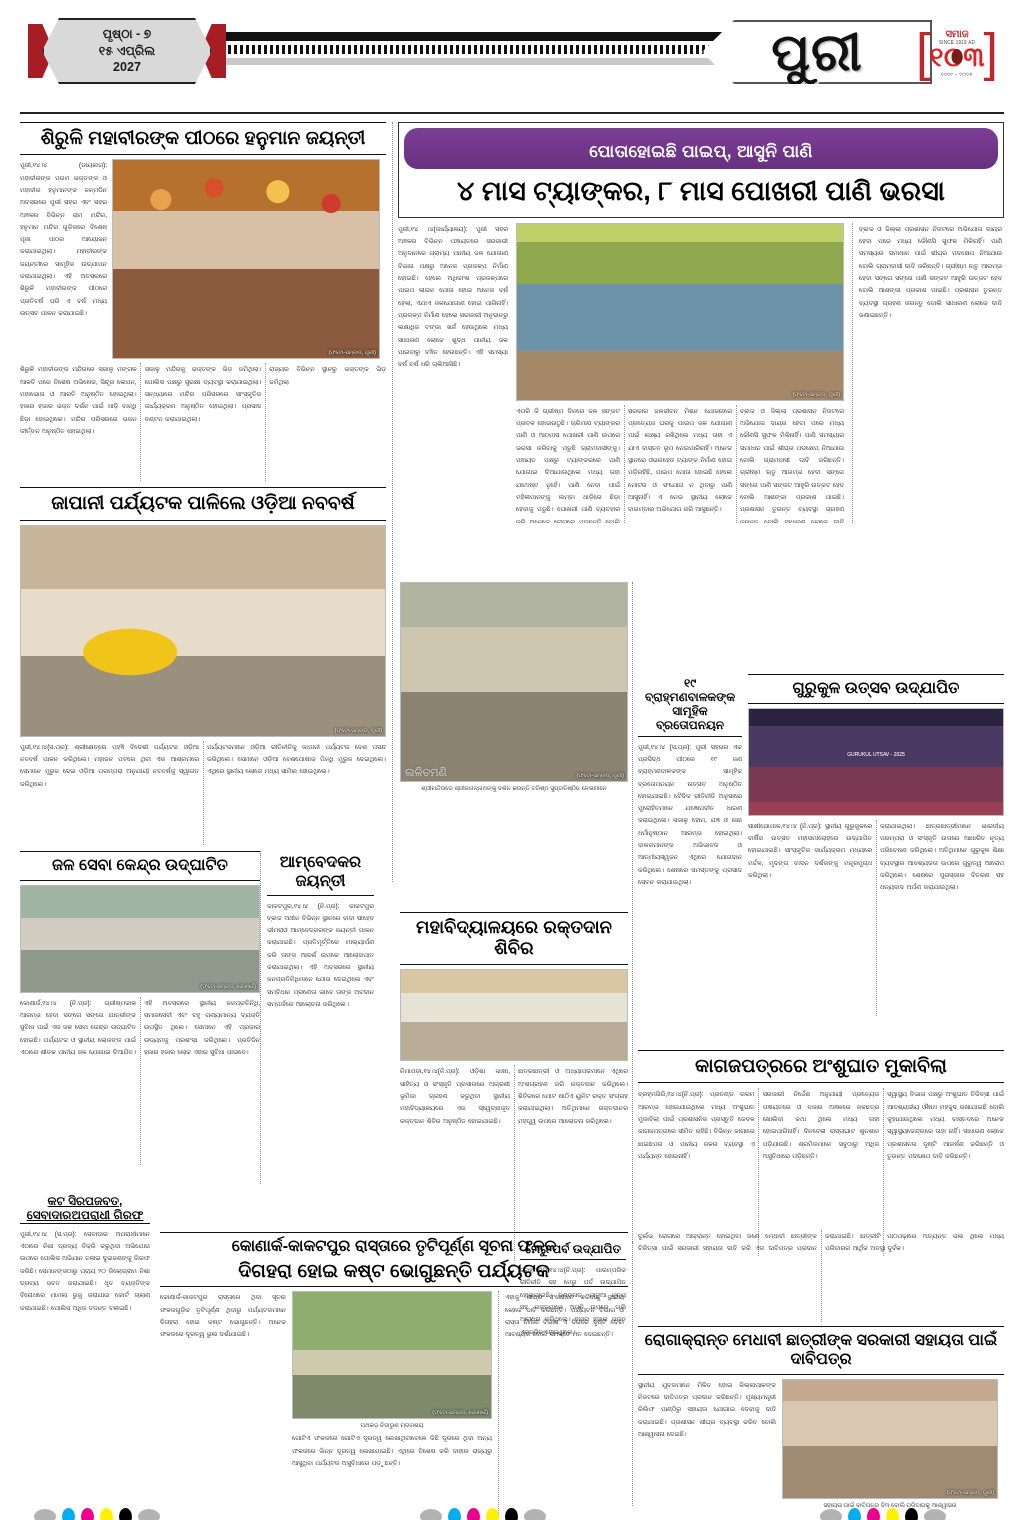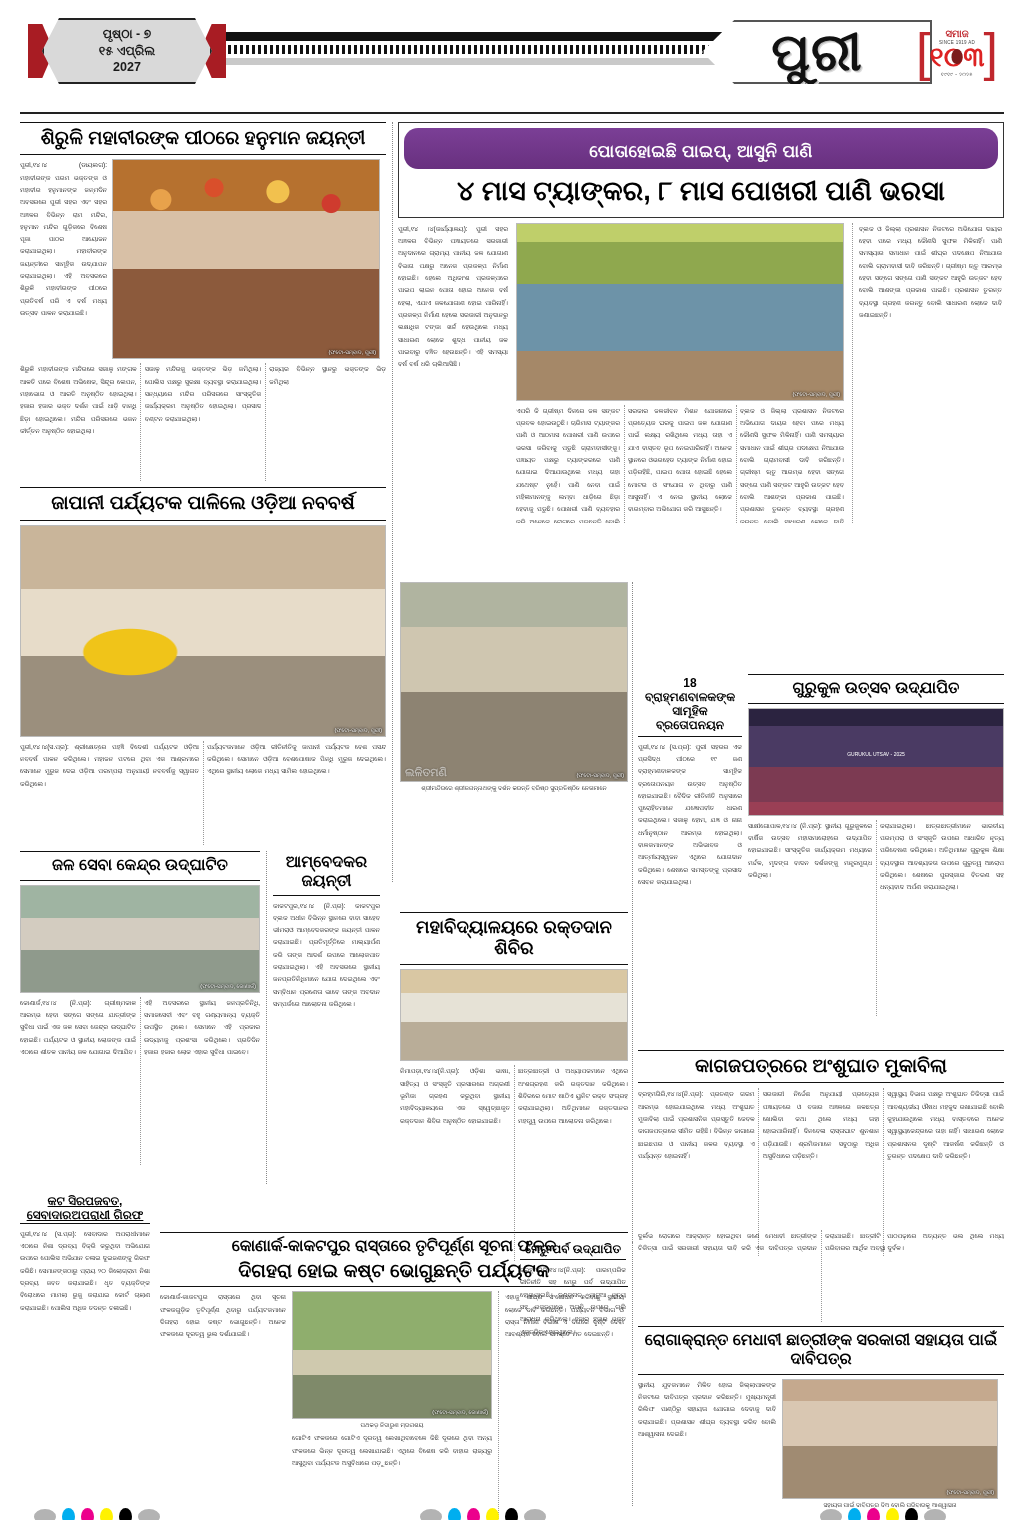--- a/index.html
+++ b/index.html
@@ -169,21 +169,21 @@
                radial-gradient(ellipse at 30% 60%, #1c1c1c 0 26px, transparent 28px),
                linear-gradient(180deg,#c9b59a 0 30%, #e7dcc9 30% 62%, #9b8f7d 62% 100%);">
           <span class="pc">(ଫଟୋ-ସମ୍ବାଦ, ପୁରୀ)</span>
         </div>
         <div class="cols2" style="margin-top:4px;">
           <div class="body-txt" style="height:104px;">ପୁରୀ,୧୪।୪(ସ.ପ୍ର): ଶ୍ରୀକ୍ଷେତ୍ରେ ପହଞ୍ଚି ବିଦେଶୀ ପର୍ଯ୍ୟଟକ ଓଡ଼ିଆ ନବବର୍ଷ ପାଳନ କରିଥିଲେ। ମହାଜନ ପଟରେ ଥିବା ଏକ ଆଶ୍ରମରେ ସେମାନେ ମୁରୁଜ ଦେଇ ଓଡ଼ିଆ ପରମ୍ପରା ଅନୁଯାୟୀ ନବବର୍ଷକୁ ସ୍ୱାଗତ କରିଥିଲେ।</div>
           <div class="body-txt" style="height:104px;">ପର୍ଯ୍ୟଟକମାନେ ଓଡ଼ିଆ ରୀତିନୀତିକୁ ଜାପାନୀ ପର୍ଯ୍ୟଟକ ବେଶ ପସନ୍ଦ କରିଥିଲେ। ସେମାନେ ଓଡ଼ିଆ ବେଶପୋଷାକ ପିନ୍ଧି ମୁରୁଜ ଦେଇଥିଲେ। ଏଥିରେ ସ୍ଥାନୀୟ ଲୋକେ ମଧ୍ୟ ସାମିଲ ହୋଇଥିଲେ।</div>
         </div>
       </div>
 
-      <div style="margin-top:6px; display:flex; gap:6px;">
+      <div style="margin-top:6px; display:flex; ">
         <div style="width:240px;">
           <div class="hl h2">ଜଳ ସେବା କେନ୍ଦ୍ର ଉଦ୍‌ଘାଟିତ</div>
           <div class="photo" style="width:100%; height:108px; margin-top:4px;
                background:linear-gradient(180deg,#9fb4a2 0 30%, #d3ccc0 30% 60%, #8f9a8c 60% 100%);">
             <span class="pc">(ଫଟୋ-ସମ୍ବାଦ, କୋଣାର୍କ)</span>
           </div>
           <div class="cols2" style="margin-top:4px;">
             <div class="body-txt" style="height:168px;">କୋଣାର୍କ,୧୪।୪ (ନି.ପ୍ର): ଗ୍ରୀଷ୍ମକାଳ ଆରମ୍ଭ ହେବା ସଙ୍ଗେ ସଙ୍ଗେ ଯାତ୍ରୀଙ୍କ ସୁବିଧା ପାଇଁ ଏକ ଜଳ ସେବା କେନ୍ଦ୍ର ଉଦ୍‌ଘାଟିତ ହୋଇଛି। ପର୍ଯ୍ୟଟକ ଓ ସ୍ଥାନୀୟ ଲୋକଙ୍କ ପାଇଁ ଏଠାରେ ଶୀତଳ ପାନୀୟ ଜଳ ଯୋଗାଇ ଦିଆଯିବ।</div>
             <div class="body-txt" style="height:168px;">ଏହି ଅବସରରେ ସ୍ଥାନୀୟ ଜନପ୍ରତିନିଧି, ସମାଜସେବୀ ଏବଂ ବହୁ ଗଣ୍ୟମାନ୍ୟ ବ୍ୟକ୍ତି ଉପସ୍ଥିତ ଥିଲେ। ସେମାନେ ଏହି ପ୍ରକାର ଉଦ୍ୟମକୁ ପ୍ରଶଂସା କରିଥିଲେ। ପ୍ରତିଦିନ ହଜାର ହଜାର ଲୋକ ଏହାର ସୁବିଧା ପାଇବେ।</div>
           </div>
@@ -262,21 +262,21 @@
       <div class="photo" style="width:100%; height:200px;
            background:linear-gradient(180deg,#b0b4a0 0 22%, #cfc6b0 22% 55%, #8d8372 55% 100%);">
         <span class="wm">ଲଳିତମଣି</span>
         <span class="pc">(ଫଟୋ-ସମ୍ବାଦ, ପୁରୀ)</span>
       </div>
       <div class="cap">ଶ୍ରୀମନ୍ଦିରରେ ଶ୍ରୀଜଗନ୍ନାଥଙ୍କୁ ଦର୍ଶନ କରନ୍ତି ବରିଷ୍ଠ ସୁପ୍ରତିଷ୍ଠିତ ନେତାମାନେ</div>
     </div>
 
     <div style="position:absolute; left:618px; top:552px; width:104px;">
       <div class="hl h4 nobord" style="border-bottom:1.5px solid #111; padding-bottom:3px;">
-        <div>18 ବ୍ରାହ୍ମଣବାଳକଙ୍କ</div>
+        <div>୧୯ ବ୍ରାହ୍ମଣବାଳକଙ୍କ</div>
         <div>ସାମୂହିକ ବ୍ରତୋପନୟନ</div>
       </div>
       <div class="body-txt" style="margin-top:4px; height:320px;">ପୁରୀ,୧୪।୪ (ସ.ପ୍ର): ପୁରୀ ସହରର ଏକ ପ୍ରସିଦ୍ଧ ପୀଠରେ ୧୯ ଜଣ ବ୍ରାହ୍ମଣବାଳକଙ୍କ ସାମୂହିକ ବ୍ରତୋପନୟନ ଉତ୍ସବ ଅନୁଷ୍ଠିତ ହୋଇଯାଇଛି। ବୈଦିକ ରୀତିନୀତି ଅନୁସାରେ ପୁରୋହିତମାନେ ଯଜ୍ଞୋପବୀତ ଧାରଣ କରାଇଥିଲେ। ସକାଳୁ ହୋମ, ଯଜ୍ଞ ଓ ନାନା ଧର୍ମାନୁଷ୍ଠାନ ଆରମ୍ଭ ହୋଇଥିଲା। ବାଳକମାନଙ୍କ ଅଭିଭାବକ ଓ ଆତ୍ମୀୟସ୍ୱଜନ ଏଥିରେ ଯୋଗଦାନ କରିଥିଲେ। ଶେଷରେ ସମସ୍ତଙ୍କୁ ପ୍ରସାଦ ସେବନ କରାଯାଇଥିଲା।</div>
     </div>
 
     <div style="position:absolute; left:728px; top:552px; width:256px;">
       <div class="hl h2">ଗୁରୁକୁଳ ଉତ୍ସବ ଉଦ୍‌ଯାପିତ</div>
       <div class="photo" style="width:100%; height:108px; margin-top:4px;
            background:linear-gradient(180deg,#2b2340 0 16%, #4a3a63 16% 55%, #7c3a52 55% 88%, #9a3f55 88% 100%);">
         <span style="position:absolute; left:50%; top:40%; transform:translateX(-50%); font-size:5px; color:#fff;">GURUKUL UTSAV - 2025</span>

